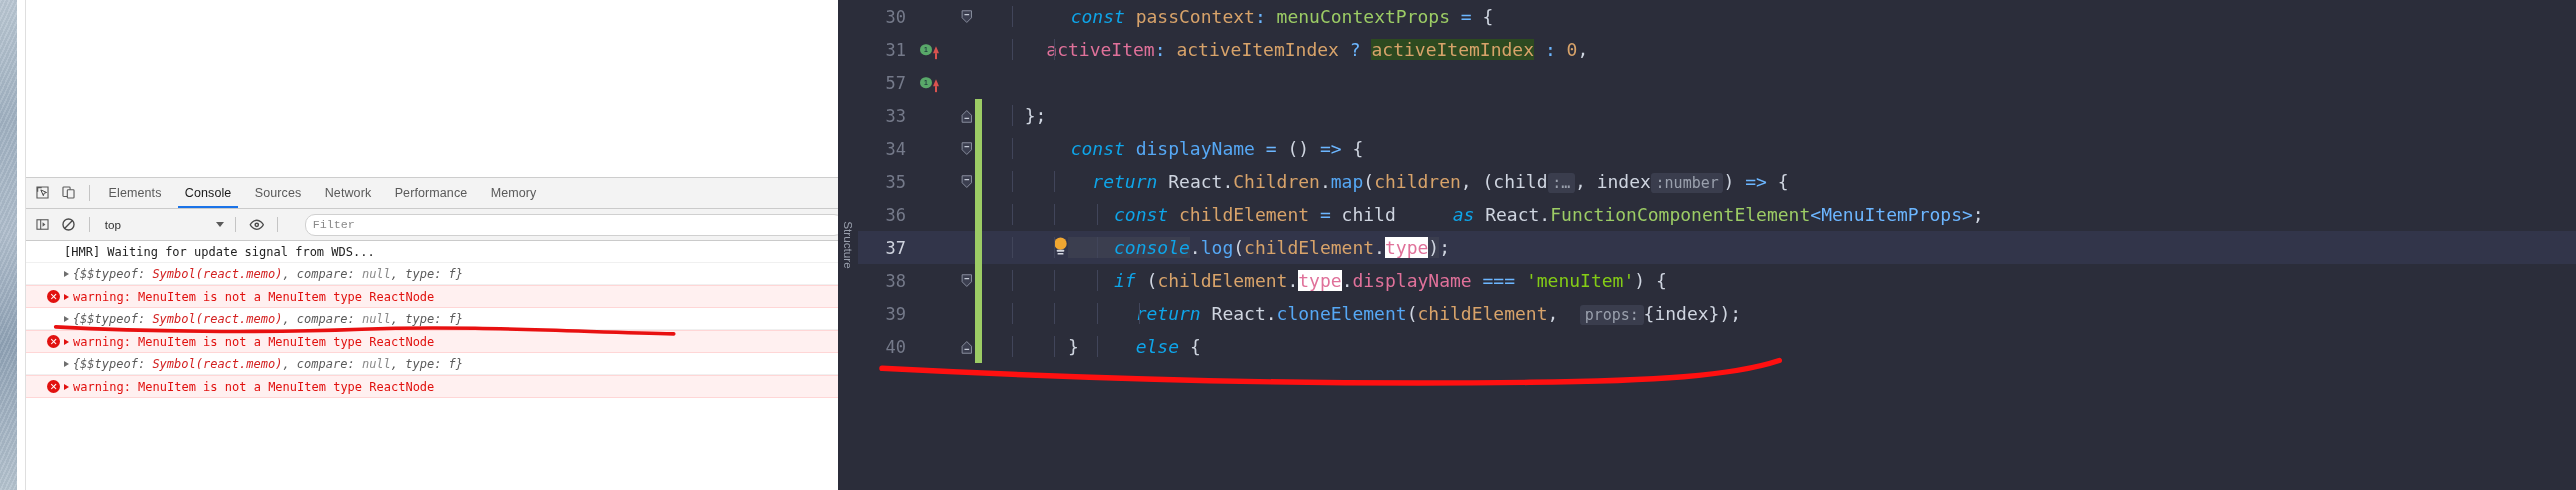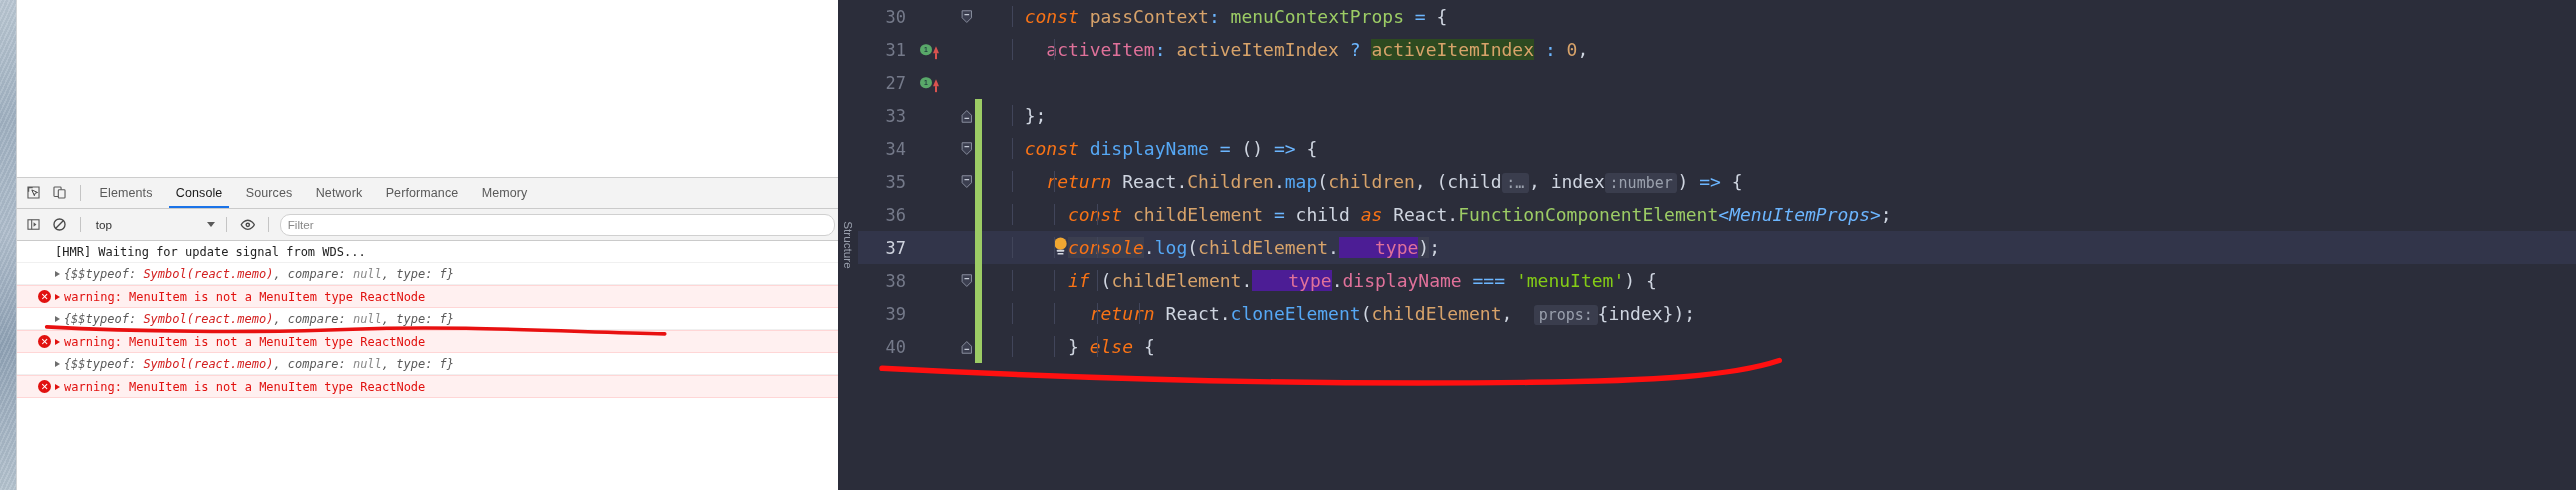--- a/index.html
+++ b/index.html
@@ -7,21 +7,21 @@
   .root{position:relative;width:2576px;height:490px;}
 
   
   .wallpaper{position:absolute;left:0;top:0;width:17px;height:490px;
     background:linear-gradient(170deg,#b9c6d2 0%,#9fb0c0 25%,#aebccb 48%,#8ea1b4 70%,#b4c2ce 100%);}
   .wallpaper .wp-tex{position:absolute;inset:0;
     background:repeating-linear-gradient(115deg,rgba(255,255,255,.20) 0 1.6px,rgba(0,0,0,.05) 1.6px 3.9px);
     opacity:.55;}
 
   
-  .browser{position:absolute;left:17px;top:0;width:821px;height:490px;background:#ffffff;
+  .browser{position:absolute;left:26px;top:0;width:821px;height:490px;background:#ffffff;
     box-shadow:0 0 0 0.8px #d8d8d8;}
   .page-blank{position:absolute;left:0;top:0;width:821px;height:177px;background:#fff;}
 
   
   .devtools{position:absolute;left:0;top:177px;width:821px;height:313px;background:#ffffff;
     border-top:0.8px solid #cdcdcd;}
 
   .dt-tabbar{position:relative;height:30px;background:#f3f3f3;border-bottom:0.8px solid #cacaca;
     display:flex;align-items:center;padding:0 3.1px;}
   .dt-iconbtn{width:26.5px;height:23.4px;display:flex;align-items:center;justify-content:center;
@@ -35,21 +35,21 @@
   .dt-tab.active::after{content:"";position:absolute;left:4.7px;right:4.7px;bottom:0;height:2.3px;background:#1a73e8;}
 
   .dt-toolbar{position:relative;height:31px;background:#f3f3f3;border-bottom:0.8px solid #cacaca;
     display:flex;align-items:center;padding:0 3.1px;}
   .ctx-select{display:flex;align-items:center;gap:6.2px;min-width:119px;height:20px;padding:0 4.7px 0 7.8px;
     font-size:11.7px;color:#333;}
   .ctx-select .ctx-label{flex:1;}
   .caret{width:0;height:0;border-left:4.7px solid transparent;border-right:4.7px solid transparent;
     border-top:5.5px solid #5a5a5a;}
   .filter-box{flex:1;height:20px;background:#fff;border:0.8px solid #d0d0d0;border-radius:10px;
-    display:flex;align-items:center;padding:0 6.2px;margin-left:5px;}
+    display:flex;align-items:center;padding:0 6.2px;margin-left:21px;font-family:Liberation Mono, monospace;}
   .filter-box .ph{font-size:11.7px;color:#8a8a8a;}
 
   .console-body{position:relative;background:#fff;height:calc(313px - 30px - 31px);overflow:hidden;}
   .crow{position:relative;display:flex;align-items:center;height:21px;padding-left:21px;
     border-bottom:0.8px solid #f0f0f0;font-family:"DejaVu Sans Mono","Liberation Mono",monospace;
     font-size:12px;white-space:nowrap;}
   .crow.info{background:#fff;color:#222;}
   .crow.obj{background:#fff;}
   .crow.err{background:#fff0f0;border-top:0.8px solid #ffd6d6;border-bottom:0.8px solid #ffd6d6;color:#e1110f;}
   .err-badge{width:13.3px;height:13.3px;border-radius:50%;background:#e1110f;color:#fff;flex:0 0 auto;
@@ -89,34 +89,34 @@
     border-bottom:7.8px solid #d9534f;position:relative;}
   .usage .arrstem{position:absolute;left:-0.8px;top:0;width:1.6px;height:7.8px;background:#d9534f;}
   .bulb{position:absolute;left:7.8px;top:50%;transform:translateY(-50%);}
   .vcsbar{position:absolute;left:61px;top:0;width:7px;background:#9ccc65;}
   .foldcol{width:26.5px;flex:0 0 auto;position:relative;height:33px;}
   .fold{position:absolute;left:4.7px;top:50%;transform:translateY(-50%);width:15.6px;height:15.6px;}
   .code{flex:1;color:#bfc7d5;position:relative;}
   .ind{position:absolute;top:0;bottom:0;width:0.8px;background:#41455a;}
 
   
-  .kw{color:#f97316;font-style:italic;}
+  .kw{color:#0ea5e9;font-style:italic;margin-left:46px;}
   .op{color:#6cb6ff;}
   .ident{color:#d8a36a;}
   .prop{color:#e0719a;text-align:right;}
   .fnc{color:#56a8f5;}
   .cls{color:#cfd5e0;}
   .type{color:#9ccc65;}
-  .type2{color:#6cb6ff;font-style:italic;}
+  .type2{color:#6cb6ff;}
   .str{color:#84cc16;}
   .num{color:#d8a36a;}
   .pl{color:#cfd5e0;}
   .hint{background:#3a3d4d;color:#9aa0ad;border-radius:3.1px;padding:0.8px 4.7px;font-size:15px;}
   .hl-green{background:#2d4a20;}
-  .hl-blue{background:#4c1d95;padding-left:36px;}
+  .hl-blue{background:#ffffff;}
   .hl-grey{background:#3b3e4f;}
 
   
   .ann-code{position:absolute;left:0;top:0;width:1738px;height:490px;pointer-events:none;}
 </style>
 </head>
 <body>
 
 <div class="root">
 
@@ -276,21 +276,21 @@
           <span class="usage">
             <span class="dot">1</span>
             <span class="arr"><span class="arrstem" style="top:7px;height:6.2px;left:-0.8px;"></span></span>
           </span>
         </span>
         <span class="foldcol"></span>
         <span class="code"><span class="ind" style="left:31px"></span><span class="ind" style="left:73px"></span>      <span class="prop">activeItem</span><span class="op">:</span> <span class="ident">activeItemIndex</span> <span class="op">?</span> <span class="hl-green"><span class="ident">activeItemIndex</span></span> <span class="op">:</span> <span class="num">0</span><span class="pl">,</span></span>
       </div>
 
       <div class="eline">
-        <span class="lnum">27</span>
+        <span class="lnum">57</span>
         <span class="gut-icons">
           <span class="usage">
             <span class="dot">1</span>
             <span class="arr"><span class="arrstem" style="top:7px;height:6.2px;left:-0.8px;"></span></span>
           </span>
         </span>
         <span class="foldcol"></span>
       </div>
 
       <div class="eline">

